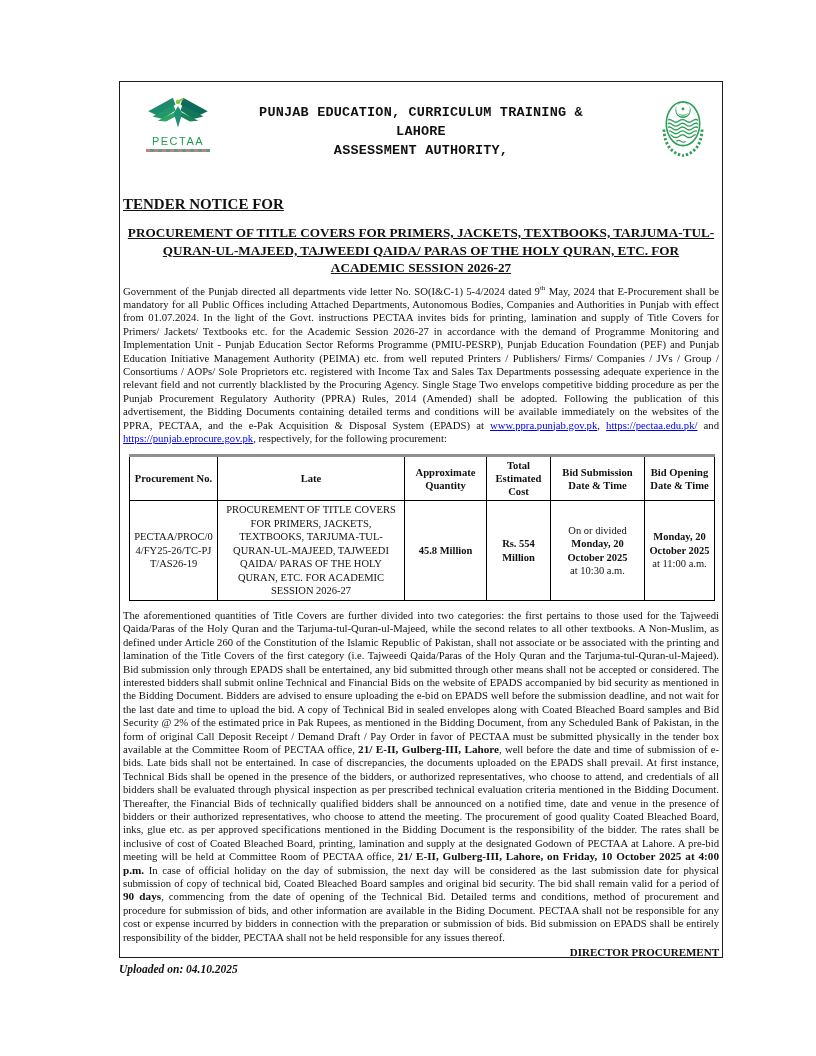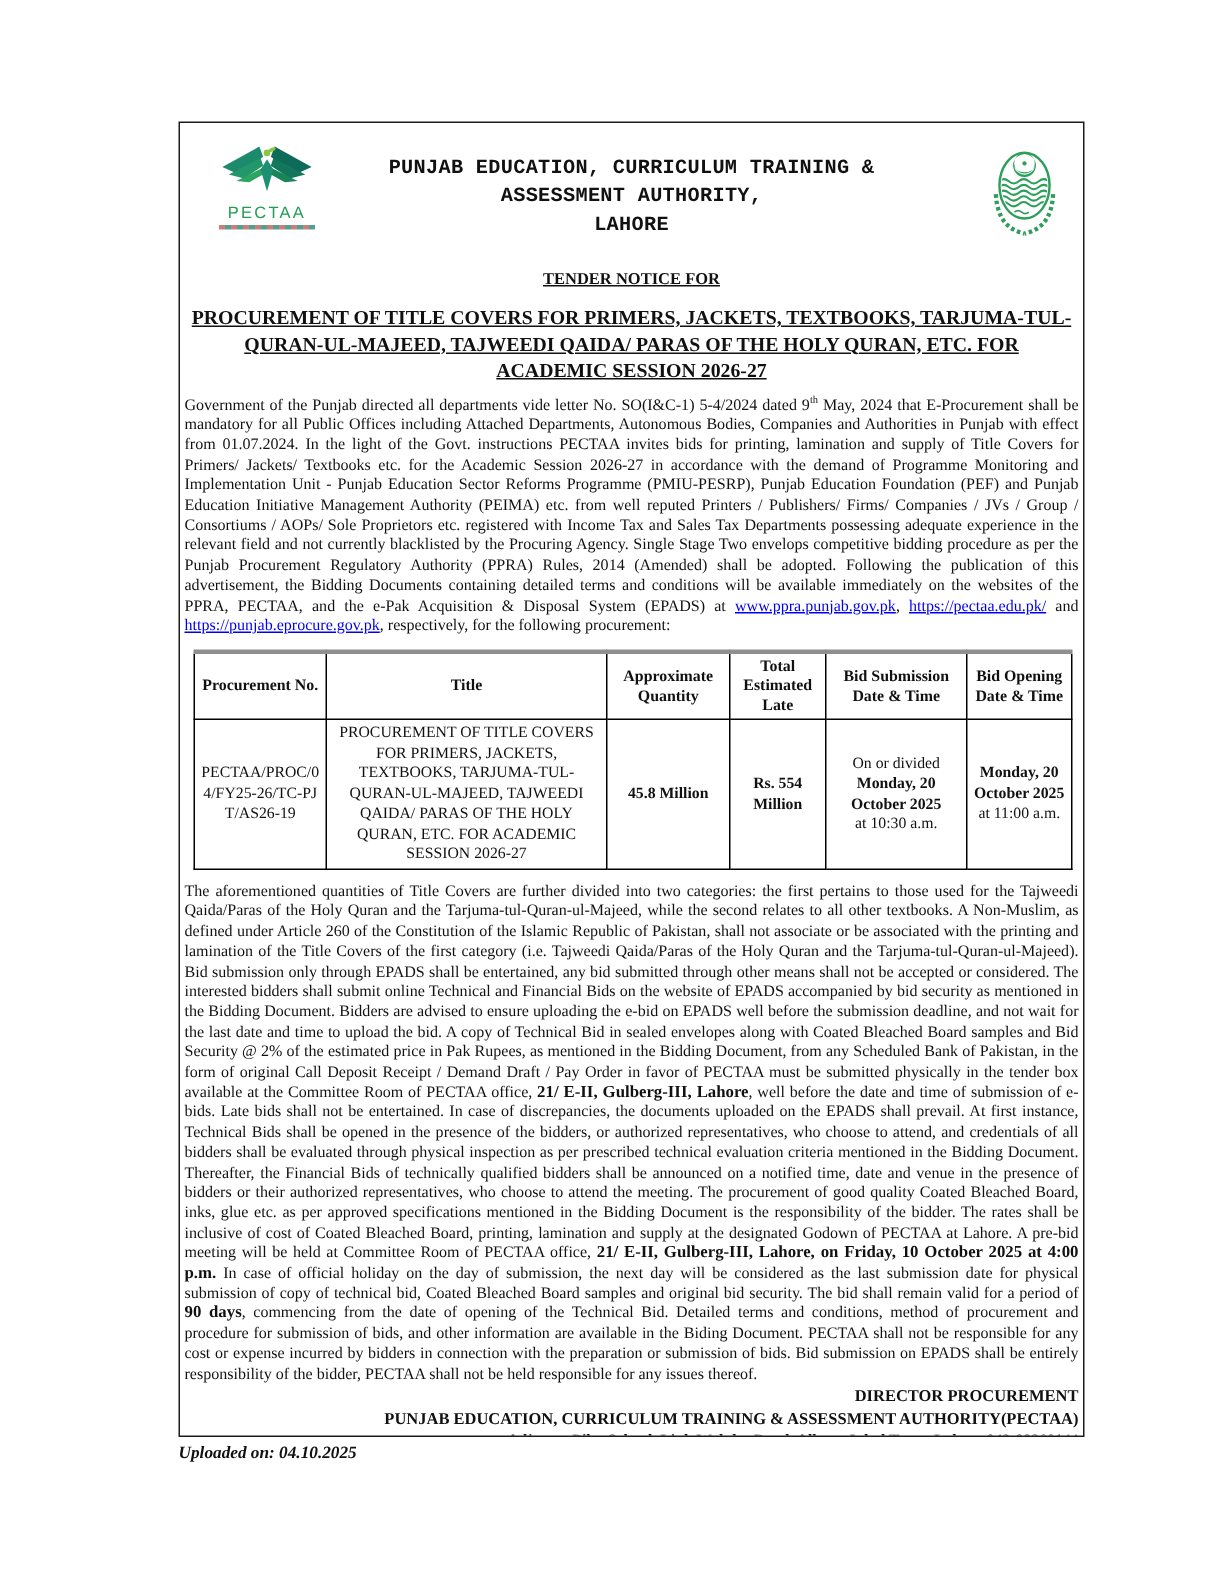--- a/index.html
+++ b/index.html
@@ -14,21 +14,21 @@
   }
   
   .hdr { position:relative; height:83px; }
   .org-title { text-align:center; padding-top:21px; font-weight:bold; font-size:13.5px; line-height:19px; letter-spacing:.2px;font-family:Liberation Mono, monospace; }
   .pectaa { position:absolute; left:16px; top:14px; width:78px; text-align:center; }
   .pectaa-text { font-weight:normal; font-size:11px; color:var(--pectaa-green,#1f9e4e); letter-spacing:1.5px; font-family:"Liberation Sans",sans-serif; margin-top:1px; }
   .pectaa-tagline { height:3px; width:64px; margin:2px auto 0;
     background:repeating-linear-gradient(90deg,#b8544a 0 4px,#17806c 4px 8px); opacity:.75; }
   .punjab { position:absolute; right:10px; top:15px; }
   
-  .tender { text-align:center; font-weight:bold; text-decoration:underline; font-size:11px; margin-top:15px; }
+  .tender { text-align:left; font-weight:bold; text-decoration:underline; font-size:15px; margin-top:31px; }
   .title { text-align:center; font-weight:bold; text-decoration:underline; font-size:13.2px; line-height:17.5px; margin-top:11px; padding:0 4px; }
   
   .para { text-align:justify; font-size:10.7px; line-height:13.4px; margin-top:8px; }
   .para b { font-size:11.2px; }
   .para a { color:var(--link-blue,#0000ee); cursor:pointer; }
   sup { font-size:7px; vertical-align:super; line-height:0; }
   
   .ptable { border-collapse:collapse; margin:9px 0 0 6px; width:585px;
     border:1px solid #000; border-top:3px solid #8f8f8f; table-layout:fixed; }
   .ptable th, .ptable td { border:1px solid #000; text-align:center; vertical-align:middle; padding:2px 3px; }
@@ -64,22 +64,22 @@
           <polygon points="36,12 41,20 36,37 31,20" fill="#1d8f72"></polygon>
           <circle cx="36" cy="7" r="2.6" fill="#8cc63e"></circle>
           <ellipse cx="40" cy="4.5" rx="3" ry="1.4" fill="#8cc63e" transform="rotate(-25 40 4.5)"></ellipse>
         </svg>
         <div class="pectaa-text">PECTAA</div>
         <div class="pectaa-tagline"></div>
       </div>
 
       <div class="org-title">
         <div>PUNJAB EDUCATION, CURRICULUM TRAINING &amp;</div>
+        <div>LAHORE</div>
         <div>ASSESSMENT AUTHORITY,</div>
-        <div>LAHORE</div>
       </div>
 
       <div class="punjab">
         <svg width="52" height="63" viewBox="0 0 54 66">
           <defs>
             <clipPath id="ovclip">
                 <ellipse cx="27" cy="28" rx="16" ry="21.5"></ellipse>
               </clipPath>
           </defs>
           <path d="M7,34 C8,52 16,59 27,61.5" fill="none" stroke="#2e9e5b" stroke-width="3" stroke-dasharray="2.5 2"></path>
@@ -111,23 +111,23 @@
         <col style="width:88px">
           <col style="width:187px">
           <col style="width:82px">
         <col style="width:64px">
           <col style="width:94px">
           <col style="width:70px">
       </colgroup>
       <thead>
         <tr>
           <th>Procurement No.</th>
-          <th>Title</th>
+          <th>Late</th>
           <th>Approximate Quantity</th>
-          <th>Total Estimated Late</th>
+          <th>Total Estimated Cost</th>
           <th>Bid Submission Date &amp; Time</th>
           <th>Bid Opening Date &amp; Time</th>
         </tr>
       </thead>
       <tbody>
         <tr>
           <td class="cell-proc">PECTAA/PROC/04/FY25-26/TC-PJT/AS26-19</td>
           <td class="cell-title">PROCUREMENT OF TITLE COVERS FOR PRIMERS, JACKETS, TEXTBOOKS, TARJUMA-TUL-QURAN-UL-MAJEED, TAJWEEDI QAIDA/ PARAS OF THE HOLY QURAN, ETC. FOR ACADEMIC SESSION 2026-27</td>
           <td class="cell-qty">45.8 Million</td>
           <td class="cell-cost">Rs. 554 Million</td>

